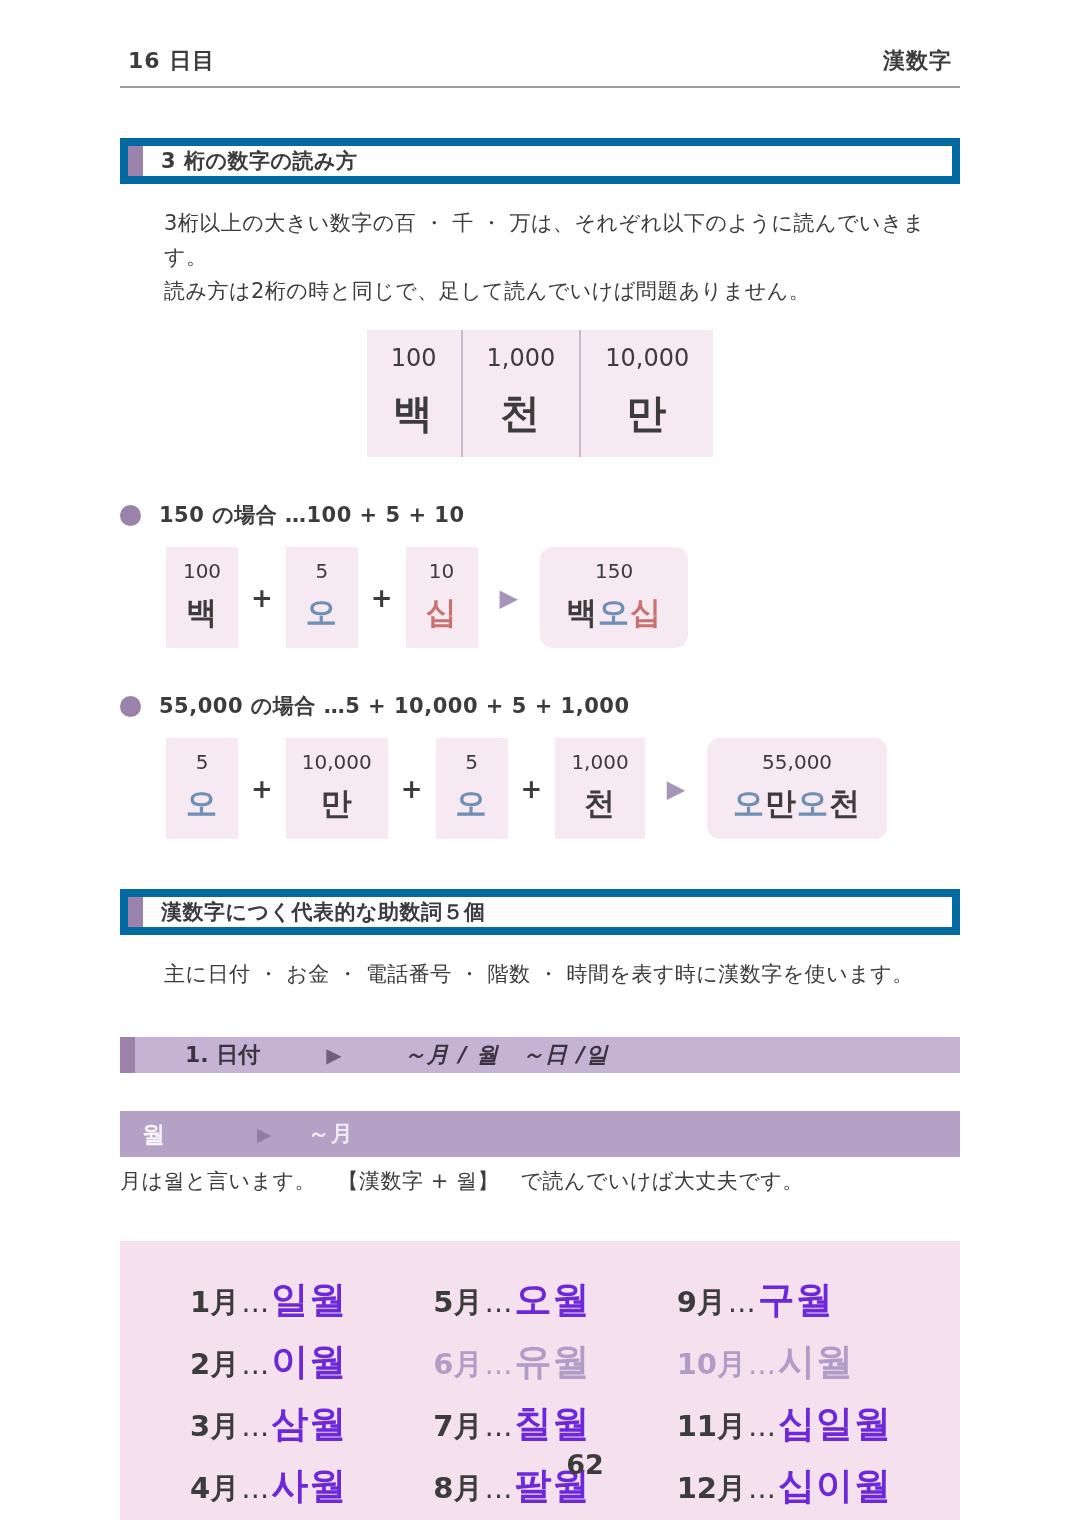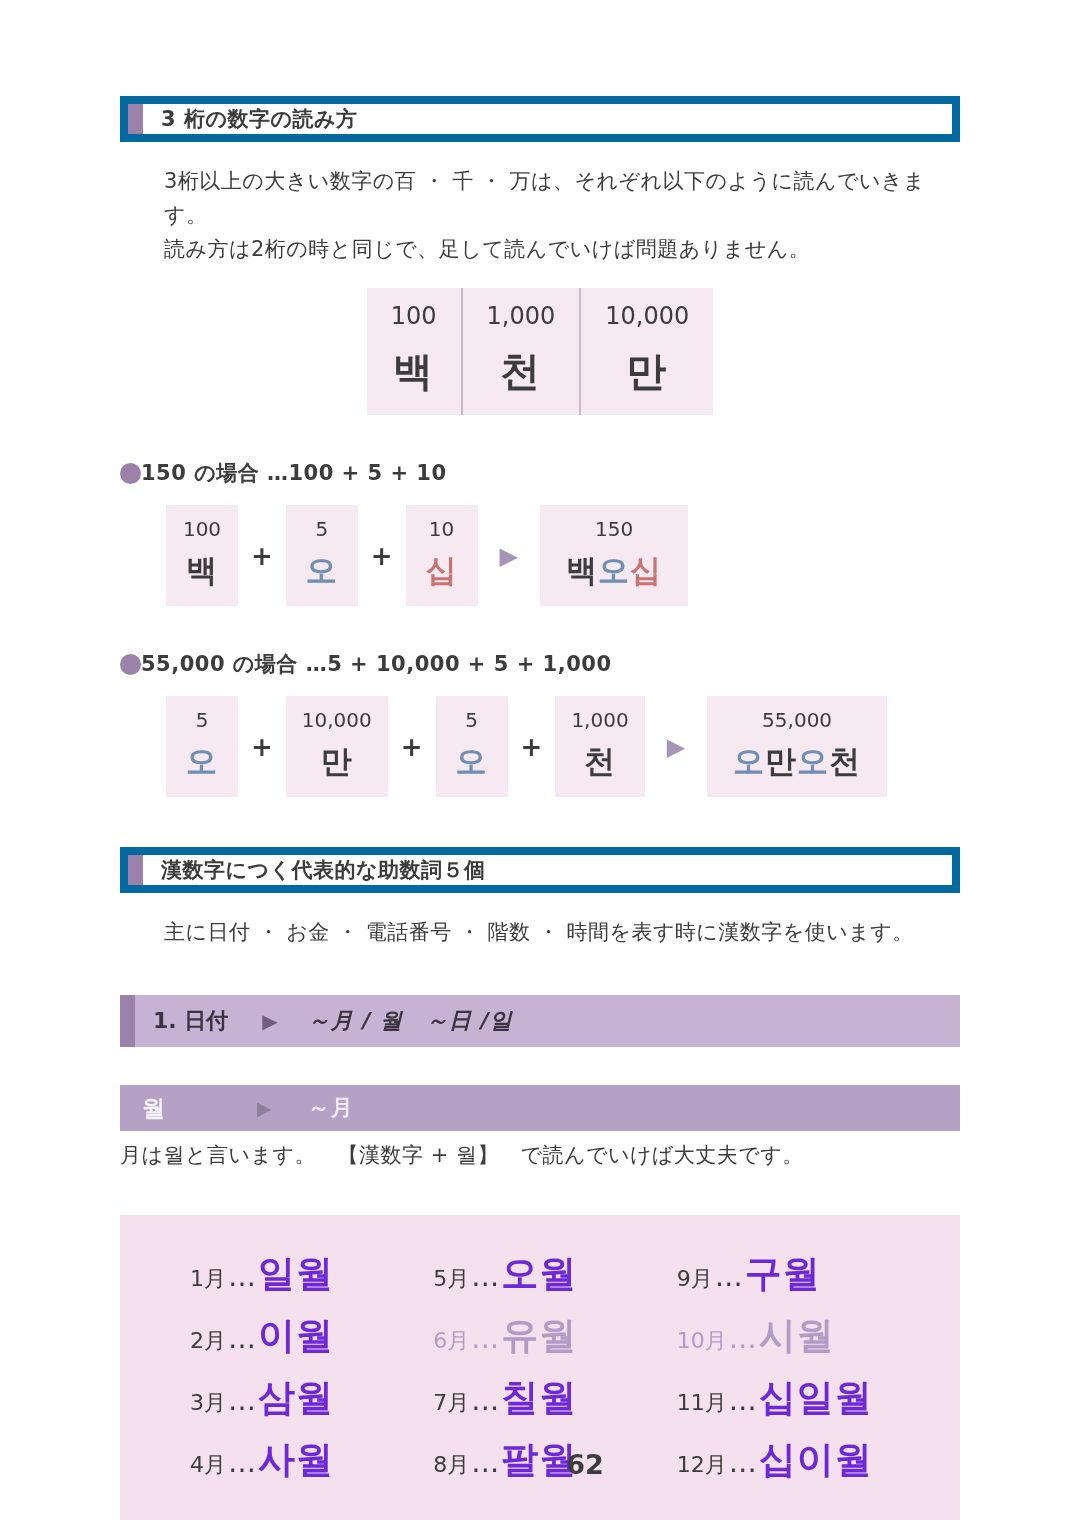--- a/index.html
+++ b/index.html
@@ -77,21 +77,21 @@
     display: flex;
     align-items: center;
     margin-top: 44px;
   }
   .bullet-dot {
     width: 21px; height: 21px;
     border-radius: 50%;
     background: #9a82ab;
     flex: 0 0 auto;
   }
-  .bullet-label { font-size: 21px; font-weight: 700; letter-spacing: 0.5px; }
+  .bullet-label { font-size: 21px; font-weight: 700; margin-left: 18px; letter-spacing: 0.5px; }
 
   .example-row {
     display: flex;
     align-items: center;
     margin-top: 18px;
     margin-left: 46px;
   }
   .term-box {
     background: #f7e9f1;
     text-align: center;
@@ -99,32 +99,34 @@
     min-width: 72px;
   }
   .term-number { font-size: 20px; }
   .term-korean { font-size: 31px; font-weight: 700; margin-top: 9px; letter-spacing: 1px; }
   .plus { font-size: 26px; font-weight: 700; margin: 0 13px; color: #3c3c3c; }
   .row-arrow { font-size: 24px; color: #a695b8; margin: 0 22px; }
   .result-box {
     background: #f7e9f1;
     text-align: center;
     padding: 12px 26px 14px 26px;
+    border-radius: 13px;
   }
   .tone-dark { color: #3c3c3c; }
   .tone-blue { color: #6f8fb4; }
   .tone-red  { color: #c97272; }
 
   
   .sub-header-bar {
     margin-top: 46px;
-    height: 52px;
+    height: 36px;
     background: #c6b2d3;
     display: flex;
     align-items: center;
+    gap: 32px;
   }
   .sub-header-bar .accent {
     width: 15px; height: 100%;
     background: #9a82ab;
     flex: 0 0 auto;
   }
   .sub-header-bar .sub-num { font-size: 22px; font-weight: 700; margin-left: 18px; color: #3a3440; }
   .sub-header-bar .sub-arrow { font-size: 20px; color: #6f6080; margin: 0 30px 0 34px; }
   .sub-header-bar .sub-pattern { font-size: 22px; font-weight: 700; color: #3a3440; letter-spacing: 1px; font-style: italic; }
 
@@ -148,21 +150,21 @@
     background: #f4e1ed;
     padding: 34px 40px 38px 70px;
     display: flex;
   }
   .months-col { flex: 1 1 0; display: flex; flex-direction: column; }
   .month-item {
     display: flex;
     align-items: baseline;
     height: 62px;
   }
-  .month-jp   { font-size: 22px; color: #3c3c3c; }
+  .month-jp   { font-size: 29px; color: #3c3c3c; font-weight: bold; }
   .month-dots { font-size: 28px; color: #3c3c3c; margin: 0 2px; }
   .month-kr   { font-size: 37px; font-weight: 700; color: #6d28d9; letter-spacing: 1px; }
   .month-item.hl .month-jp,
   .month-item.hl .month-dots,
   .month-item.hl .month-kr { color: #b19cc8; }
 
   
   .page-number {
     position: absolute;
     bottom: 40px;
@@ -173,20 +175,24 @@
     font-weight: 700;
     color: #3c3c3c;
     margin-left: 45px;
   }
 </style>
 </head>
 <body>
 
 <div class="page">
 
+  <div class="page-header">
+    <span class="hdr-left">16 日目</span>
+    <span class="hdr-right">漢数字</span>
+  </div>
 
   <div class="section-title-box">
     <span class="accent"></span>
     <span class="title-text">3 桁の数字の読み方</span>
   </div>
 
   <div class="paragraph">
     <p>3桁以上の大きい数字の百 ・ 千 ・ 万は、それぞれ以下のように読んでいきます。</p>
     <p>読み方は2桁の時と同じで、足して読んでいけば問題ありません。</p>
   </div>

